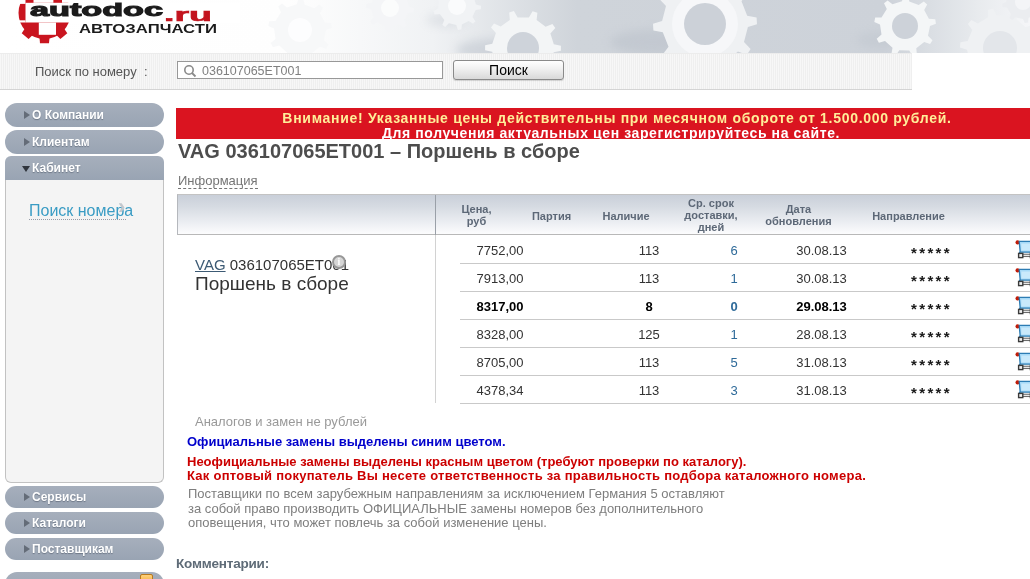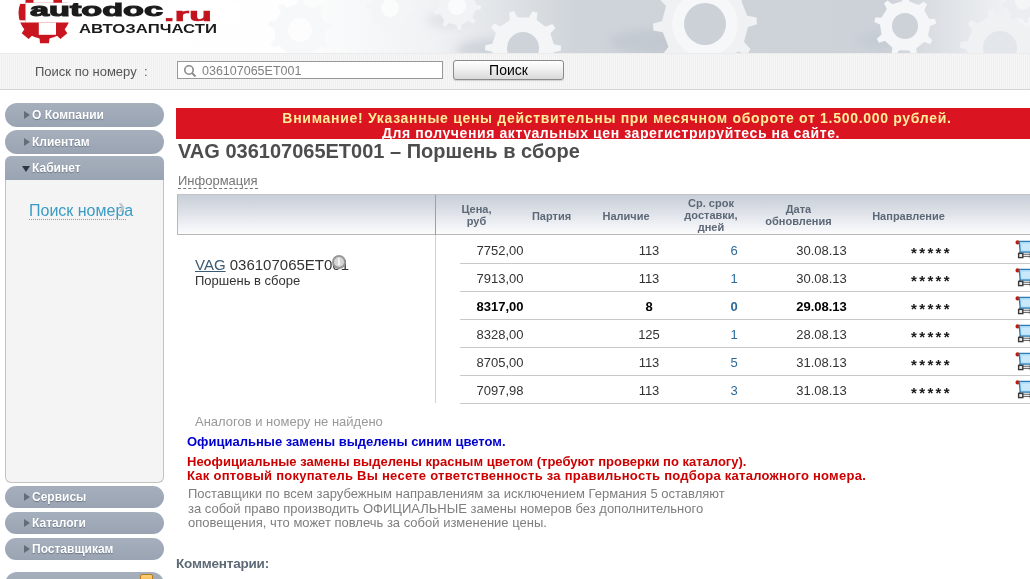--- a/index.html
+++ b/index.html
@@ -2,21 +2,21 @@
 <html><head><meta charset="utf-8">
 <style>
 *{margin:0;padding:0;box-sizing:border-box}
 html,body{width:1030px;height:579px;overflow:hidden;background:#fff;
  font-family:"Liberation Sans",sans-serif;position:relative}
 
 #band{position:absolute;left:0;top:0;width:1030px;height:53px;
  background:linear-gradient(90deg,#ffffff 0%,#fefefe 28%,#f0f2f4 42%,#cfd4da 56%,#cdd2d9 86%,#e8ebee 95%,#f5f6f8 100%);}
 #band svg{position:absolute;left:0;top:0}
 
-#srow{position:absolute;left:0;top:53px;width:1030px;height:37px;
+#srow{position:absolute;left:0;top:53px;width:912px;height:37px;
  background:repeating-linear-gradient(90deg,#f7f7f7 0px,#f7f7f7 1px,#efefef 1px,#efefef 2px);
  border-top:1px solid #ececec;border-bottom:1px solid #d4d4d4;padding-left:8px;}
 #slabel{position:absolute;left:35px;top:10px;font-size:13px;color:#555;}
 #sinput{position:absolute;left:177px;top:7px;width:266px;height:18px;background:#fff;
  border:1px solid #989898;}
 #stext{position:absolute;left:24px;top:2px;font-size:12.5px;color:#808080;}
 #sbtn{position:absolute;left:453px;top:6px;width:111px;height:20px;
  background:linear-gradient(#ffffff,#f2f2f2 40%,#d9d9d9);border:1px solid #8a8a8a;border-radius:3px;
  font-size:14px;color:#000;text-align:center;line-height:18px;box-shadow:0 1px 1px rgba(0,0,0,.15);}
 
@@ -49,21 +49,21 @@
 #vlineH{position:absolute;left:435px;top:195px;width:1px;height:40px;background:#9aa0a8;}
 .row{position:absolute;left:460px;width:594px;height:28px;border-bottom:1px solid #c9c9c9;}
 .cell{position:absolute;top:7px;font-size:13px;color:#333;text-align:center;}
 .blue{color:#2e6a99;}
 .bold{font-weight:bold;color:#000;}
 .star{font-size:15px;letter-spacing:2.4px;color:#1a1a1a;font-weight:bold;}
 .cart{position:absolute;left:555px;top:3px;}
 
 #lvag{position:absolute;left:195px;top:256px;font-size:15px;color:#333;}
 #lvag a{color:#3c5a74;text-decoration:underline;}
-#lpor{position:absolute;left:195px;top:273px;font-size:13px;color:#333;}
+#lpor{position:absolute;left:195px;top:273px;font-size:19px;color:#333;}
 #info{position:absolute;left:332px;top:255px;width:14px;height:14px;border-radius:50%;
  background:#d6d6d6;border:2px solid #979797;color:#fff;font-size:10px;font-weight:bold;
  text-align:center;line-height:10px;font-family:"Liberation Serif",serif;}
 
 .note{position:absolute;font-size:13px;}
 </style></head>
 <body>
 <div id="band">
     <svg width="1030" height="53" viewBox="0 0 1030 53">
 <defs>
@@ -233,35 +233,35 @@
 <path d="M4.2,2.4 L22,2.4 L16.5,13.2 L5.2,13.2 Z" fill="#a6d9f7" stroke="#2d7cb3" stroke-width="1.3" stroke-linejoin="round"></path>
 <path d="M6.3,4.4 L19.8,4.4 L15.2,11.4 L6.3,11.4 Z" fill="#c9e9fb"></path>
 <line x1="21.2" y1="3.2" x2="16.3" y2="12.8" stroke="#ffffff" stroke-width="1.3" stroke-dasharray="1.8,2.6"></line>
 <path d="M4.7,12.8 L4.7,16" stroke="#2d7cb3" stroke-width="1.4" fill="none"></path>
 <rect x="5.5" y="15.2" width="12.5" height="2.4" fill="#e8e8e8" stroke="#555555" stroke-width="0.9"></rect>
 <rect x="3.6" y="14.4" width="4.2" height="4.2" fill="#eeeeee" stroke="#3a3a3a" stroke-width="1.4"></rect>
 <rect x="15.4" y="14.4" width="4.2" height="4.2" fill="#eeeeee" stroke="#3a3a3a" stroke-width="1.4"></rect>
 </svg>
 </div>
 <div class="row" style="top:376px">
-<div class="cell" style="left:0;width:80px">7097,98</div>
+<div class="cell" style="left:0;width:80px">4378,34</div>
 <div class="cell" style="left:149px;width:80px">113</div>
 <div class="cell blue" style="left:229px;width:90px;">3</div>
 <div class="cell" style="left:319px;width:85px">31.08.13</div>
 <div class="cell star" style="left:404px;width:135px;top:8px">*****</div>
 <svg class="cart" width="23" height="21" viewBox="0 0 23 21">
 <circle cx="2.6" cy="3.4" r="2.1" fill="#c01c08"></circle>
 <path d="M4.2,2.4 L22,2.4 L16.5,13.2 L5.2,13.2 Z" fill="#a6d9f7" stroke="#2d7cb3" stroke-width="1.3" stroke-linejoin="round"></path>
 <path d="M6.3,4.4 L19.8,4.4 L15.2,11.4 L6.3,11.4 Z" fill="#c9e9fb"></path>
 <line x1="21.2" y1="3.2" x2="16.3" y2="12.8" stroke="#ffffff" stroke-width="1.3" stroke-dasharray="1.8,2.6"></line>
 <path d="M4.7,12.8 L4.7,16" stroke="#2d7cb3" stroke-width="1.4" fill="none"></path>
 <rect x="5.5" y="15.2" width="12.5" height="2.4" fill="#e8e8e8" stroke="#555555" stroke-width="0.9"></rect>
 <rect x="3.6" y="14.4" width="4.2" height="4.2" fill="#eeeeee" stroke="#3a3a3a" stroke-width="1.4"></rect>
 <rect x="15.4" y="14.4" width="4.2" height="4.2" fill="#eeeeee" stroke="#3a3a3a" stroke-width="1.4"></rect>
 </svg>
 </div>
 
-<div class="note" style="left:195px;top:414px;color:#999">Аналогов и номеру не найдено</div>
+<div class="note" style="left:195px;top:414px;color:#999">Аналогов и замен не рублей</div>
 <div class="note" style="left:187px;top:434px;color:#0000cc;font-weight:bold">Официальные замены выделены синим цветом.</div>
 <div class="note" style="left:187px;top:454px;color:#cc0000;font-weight:bold">Неофициальные замены выделены красным цветом (требуют проверки по каталогу).</div>
 <div class="note" style="left:187px;top:467.5px;color:#cc0000;font-weight:bold;letter-spacing:0.26px">Как оптовый покупатель Вы несете ответственность за правильность подбора каталожного номера.</div>
 <div class="note" style="left:188px;top:487px;color:#7e7e7e;font-weight:normal;line-height:14.5px">Поставщики по всем зарубежным направлениям за исключением Германия 5 оставляют<br>за собой право производить ОФИЦИАЛЬНЫЕ замены номеров без дополнительного<br>оповещения, что может повлечь за собой изменение цены.</div>
 <div class="note" style="left:176px;top:556px;color:#5e6b77;font-weight:bold;font-size:13.5px;letter-spacing:-0.2px">Комментарии:</div>
 
 </body></html>

